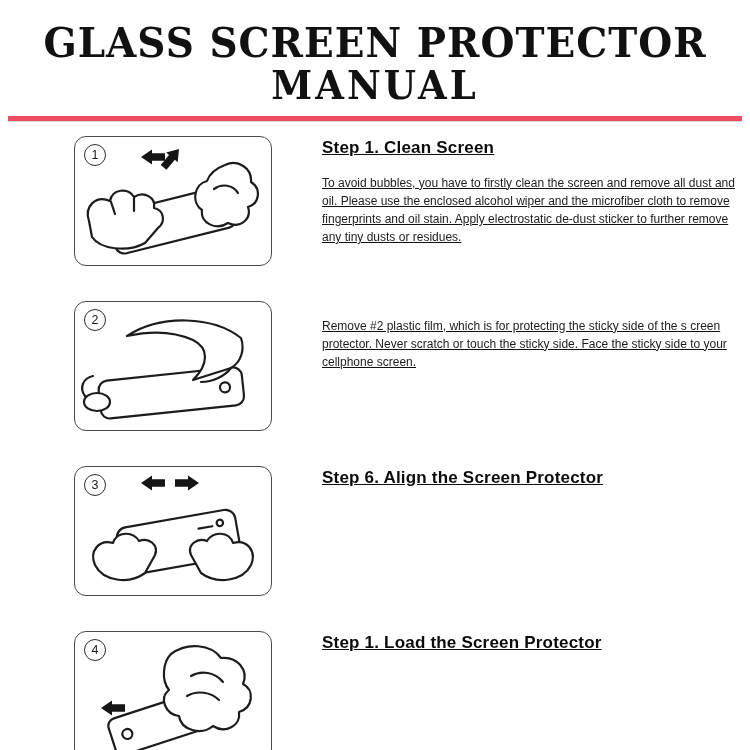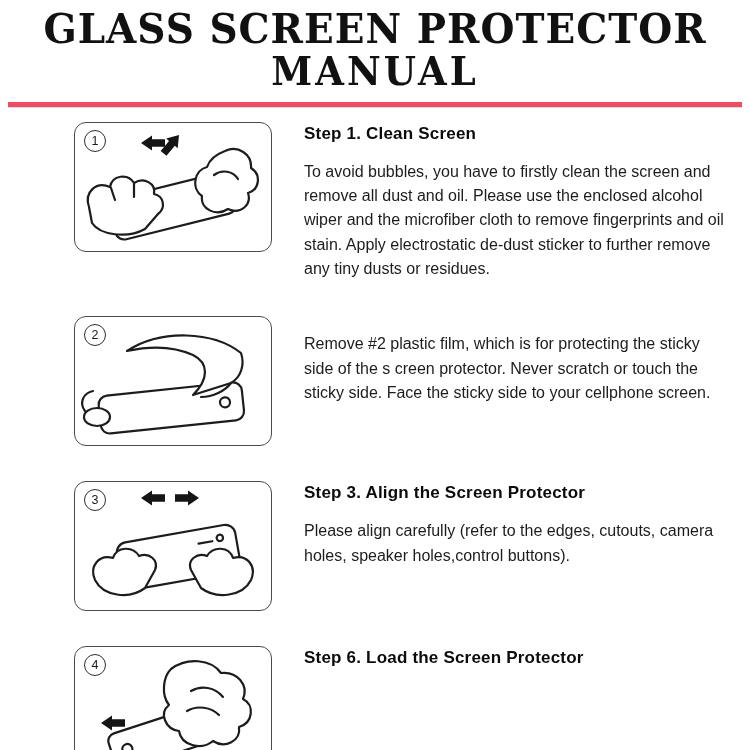--- a/index.html
+++ b/index.html
@@ -1,21 +1,21 @@
 <!DOCTYPE html>
 <html><head>
 <meta charset="utf-8">
 <style>
   html,body{margin:0;padding:0;}
   body{
     width:750px;height:750px;background:#ffffff;
     font-family:"Liberation Sans",sans-serif;color:#111;
     overflow:hidden;
   }
-  .title-block{text-align:center;padding-top:8px;}
+  .title-block{text-align:center;padding-top:22px;}
   .title-line1{
     font-family:"DejaVu Serif",serif;font-weight:bold;
     font-size:39px;letter-spacing:1px;line-height:1.05;
     transform:scaleY(1.05);
   }
   .title-line2{
     font-family:"DejaVu Serif",serif;font-weight:bold;
     font-size:37px;letter-spacing:3px;line-height:1.1;margin-top:2px;
     transform:scaleY(1.05);
   }
@@ -29,27 +29,27 @@
     position:relative;width:196px;height:128px;flex:0 0 auto;
     border:1.6px solid #4a4a4a;border-radius:12px;background:#fff;
   }
   .figure svg{position:absolute;left:0;top:0;width:100%;height:100%;}
   .badge{
     position:absolute;top:7px;left:9px;width:20px;height:20px;
     border:1.3px solid #2e2e2e;border-radius:50%;
     font-size:12.5px;line-height:20px;text-align:center;color:#1a1a1a;
     background:#fff;z-index:2;
   }
-  .step-text{margin-left:32px;width:428px;}
+  .step-text{margin-left:50px;width:428px;text-decoration:underline;}
   .step-heading{
     font-size:17px;font-weight:bold;color:#0b0b0b;margin:2px 0 0 0;
     letter-spacing:.2px;
   }
   .step-body{
-    font-size:16px;line-height:1.52;color:#1c1c1c;margin:16px 0 0 0;
+    font-size:12px;line-height:1.52;color:#1c1c1c;margin:16px 0 0 0;
   }
 </style>
 </head>
 <body>
 
 <div class="title-block">
   <div class="title-line1">GLASS SCREEN PROTECTOR</div>
   <div class="title-line2">MANUAL</div>
 </div>
 
@@ -118,22 +118,21 @@
           <path d="M20 98 C14 84 24 72 38 76 C42 64 58 64 64 74 C74 70 84 78 80 88 L70 106 C54 118 28 114 20 98 Z"></path>
           <path d="M176 98 C182 84 172 72 158 76 C154 64 138 64 132 74 C122 70 112 78 116 88 L126 106 C142 118 168 114 176 98 Z"></path>
         </g>
         <g fill="#151515" stroke="none">
           <path transform="translate(66 16) rotate(180)" d="M0 0 L-11 -7.5 L-11 -3.8 L-24 -3.8 L-24 3.8 L-11 3.8 L-11 7.5 Z"></path>
           <path transform="translate(124 16)" d="M0 0 L-11 -7.5 L-11 -3.8 L-24 -3.8 L-24 3.8 L-11 3.8 L-11 7.5 Z"></path>
         </g>
       </svg>
     </div>
     <div class="step-text">
-      <div class="step-heading">Step 3. Align the Screen Protector</div>
-      <p class="step-body">Please align carefully (refer to the edges, cutouts, camera holes, speaker holes,control buttons).</p>
+      <div class="step-heading">Step 6. Align the Screen Protector</div>
     </div>
   </div>
 
   <div class="step">
     <div class="figure">
       <div class="badge">4</div>
       <svg viewBox="0 0 196 128">
         <g fill="#ffffff" stroke="#1c1c1c" stroke-width="2.2" stroke-linecap="round" stroke-linejoin="round">
           <g transform="rotate(-18 92 88)">
             <rect x="34" y="70" width="112" height="38" rx="8"></rect>
@@ -141,17 +140,17 @@
           </g>
           <path d="M96 22 C112 10 136 12 146 26 C162 24 174 38 168 52 C180 58 178 76 164 80 C166 94 150 102 138 94 C126 104 106 98 104 84 C90 82 84 66 94 58 C86 48 88 30 96 22 Z"></path>
           <path d="M116 44 C126 38 140 40 148 50 M112 64 C122 58 136 60 144 68" fill="none"></path>
         </g>
         <g fill="#151515" stroke="none">
           <path transform="translate(26 76) rotate(180)" d="M0 0 L-11 -7.5 L-11 -3.8 L-24 -3.8 L-24 3.8 L-11 3.8 L-11 7.5 Z"></path>
         </g>
       </svg>
     </div>
     <div class="step-text">
-      <div class="step-heading">Step 6. Load the Screen Protector</div>
+      <div class="step-heading">Step 1. Load the Screen Protector</div>
     </div>
   </div>
 
 </div>
 
 </body></html>

